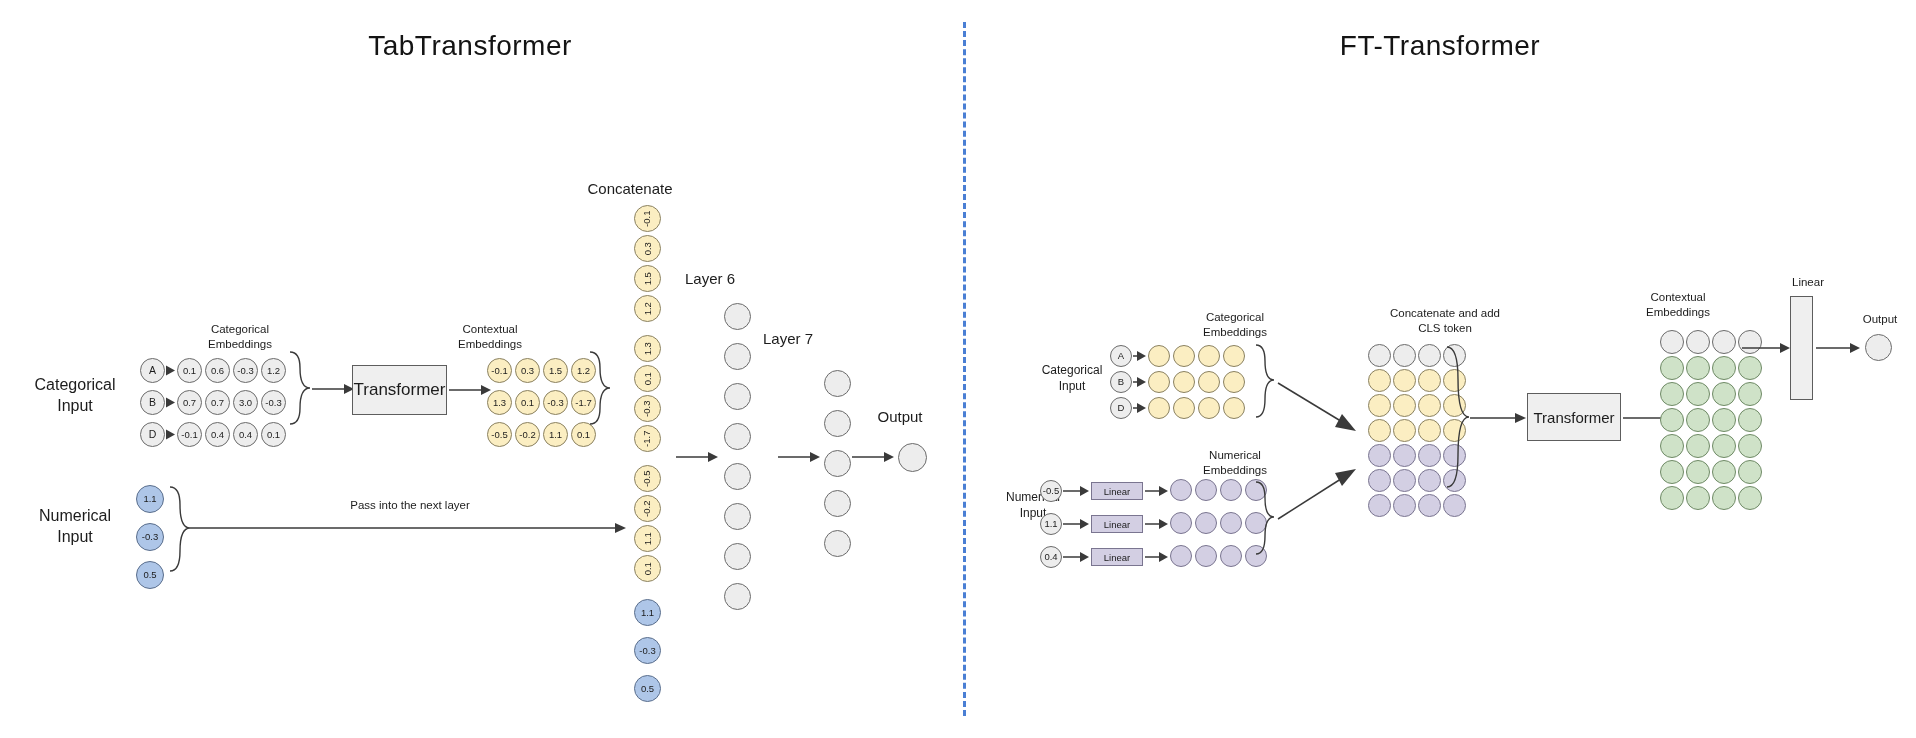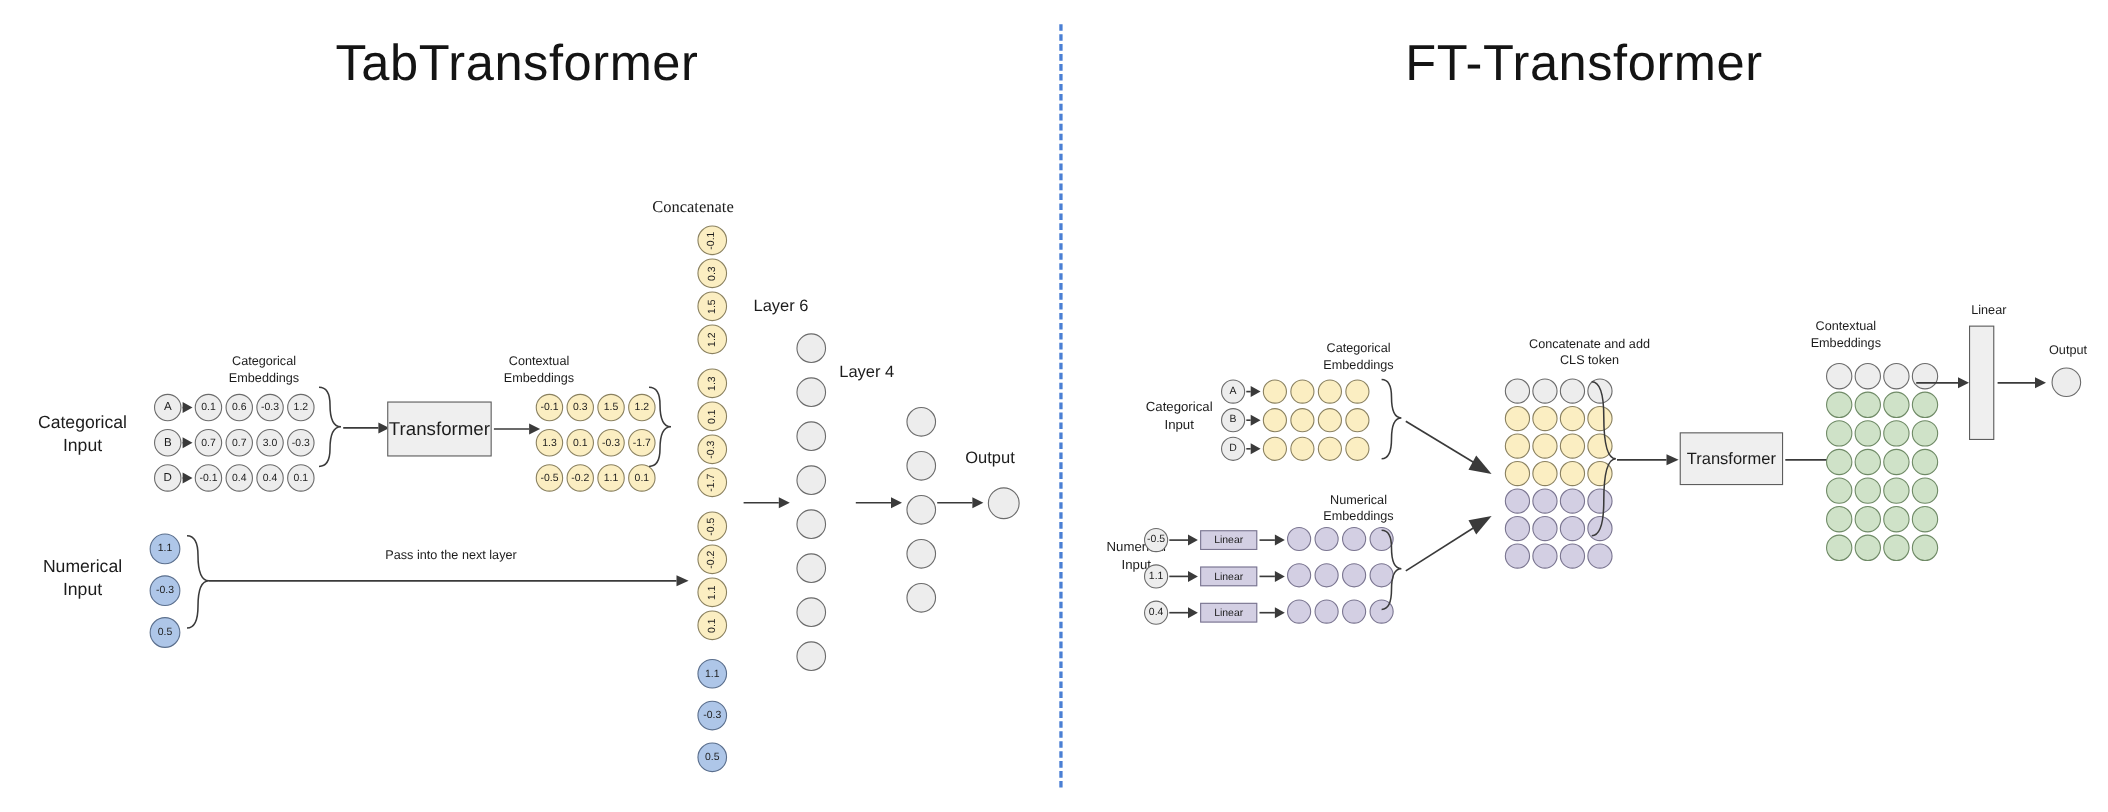--- a/index.html
+++ b/index.html
@@ -1,19 +1,19 @@
 <!DOCTYPE html>
 <html><head>
 <meta charset="utf-8">
 <style>
   html,body{margin:0;padding:0;background:#ffffff;}
   body{width:1916px;height:738px;position:relative;overflow:hidden;
        font-family:"Liberation Sans",sans-serif;color:#1c1c1c;}
   .abs{position:absolute;}
-  .title{font-size:46px;font-weight:400;letter-spacing:.5px;color:#141414;
+  .title{font-size:28px;font-weight:400;letter-spacing:.5px;color:#141414;
          text-align:center;white-space:nowrap;}
   .lbl{font-size:15px;text-align:center;line-height:1.25;color:#1c1c1c;white-space:nowrap;}
   .lbl-sm{font-size:11.5px;text-align:center;line-height:1.3;color:#1c1c1c;white-space:nowrap;}
   .lbl-side{font-size:16px;text-align:center;line-height:1.3;color:#1c1c1c;white-space:nowrap;}
   .lbl-side-sm{font-size:12px;text-align:center;line-height:1.3;color:#1c1c1c;white-space:nowrap;}
 
   .circ{border-radius:50%;border:1px solid #6b6b6b;display:flex;
         align-items:center;justify-content:center;box-sizing:border-box;}
   .c-gray{background:#ededed;}
   .c-yellow{background:#fbeec2;border-color:#8a8160;}
@@ -167,21 +167,21 @@
     </div>
     <div class="abs circ c-yellow" style="left: 571px; top: 422px; width: 25px; height: 25px;">
       <span class="cval cval-sm">0.1</span>
     </div>
   </div>
 
 <svg class="abs" style="left:588px;top:350px;width:30px;height:80px;">
   <path class="brc" d="M2,2 Q12,2 12,18 Q12,38 22,38 Q12,38 12,58 Q12,74 2,74"></path>
 </svg>
 
-<div class="abs lbl" style="left:540px;top:180px;width:180px;font-family:Liberation Serif, serif;">Concatenate</div>
+<div class="abs lbl" style="left:540px;top:180px;width:180px;">Concatenate</div>
 
 <div class="abs" id="leftConcat">
     <div class="abs circ c-yellow" style="left: 634px; top: 205px; width: 27px; height: 27px;">
       <span class="cval cval-sm rot">-0.1</span>
     </div>
     <div class="abs circ c-yellow" style="left: 634px; top: 235px; width: 27px; height: 27px;">
       <span class="cval cval-sm rot">0.3</span>
     </div>
     <div class="abs circ c-yellow" style="left: 634px; top: 265px; width: 27px; height: 27px;">
       <span class="cval cval-sm rot">1.5</span>
@@ -261,21 +261,21 @@
     <div class="abs circ c-gray" style="left: 724px; top: 503px; width: 27px; height: 27px;"></div>
     <div class="abs circ c-gray" style="left: 724px; top: 543px; width: 27px; height: 27px;"></div>
     <div class="abs circ c-gray" style="left: 724px; top: 583px; width: 27px; height: 27px;"></div>
   </div>
 
 <svg class="abs" style="left:778px;top:450px;width:44px;height:14px;">
   <path class="ln" d="M0,7 L32,7"></path>
     <path d="M32,2 L42,7 L32,12 Z" fill="#3a3a3a"></path>
 </svg>
 
-<div class="abs lbl" style="left:718px;top:330px;width:140px;">Layer 4</div>
+<div class="abs lbl" style="left:718px;top:330px;width:140px;">Layer 7</div>
 <div class="abs" id="leftL2">
     <div class="abs circ c-gray" style="left: 824px; top: 370px; width: 27px; height: 27px;"></div>
     <div class="abs circ c-gray" style="left: 824px; top: 410px; width: 27px; height: 27px;"></div>
     <div class="abs circ c-gray" style="left: 824px; top: 450px; width: 27px; height: 27px;"></div>
     <div class="abs circ c-gray" style="left: 824px; top: 490px; width: 27px; height: 27px;"></div>
     <div class="abs circ c-gray" style="left: 824px; top: 530px; width: 27px; height: 27px;"></div>
   </div>
 
 <svg class="abs" style="left:852px;top:450px;width:44px;height:14px;">
   <path class="ln" d="M0,7 L32,7"></path>

